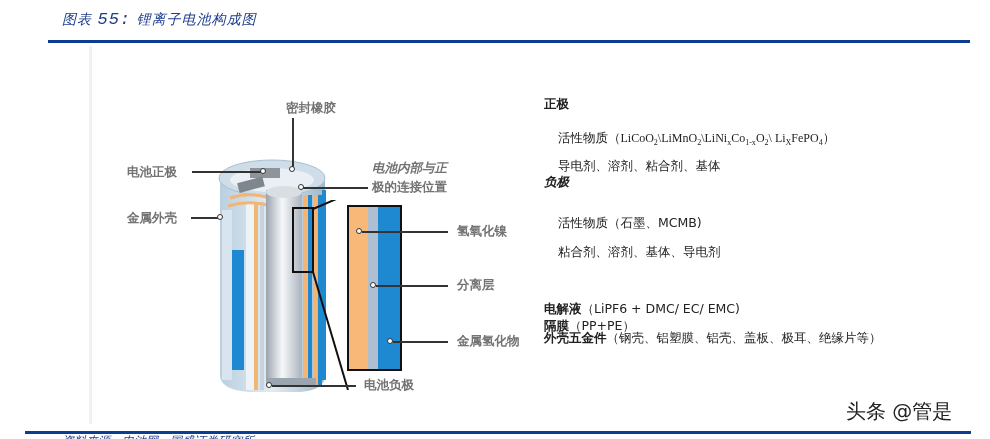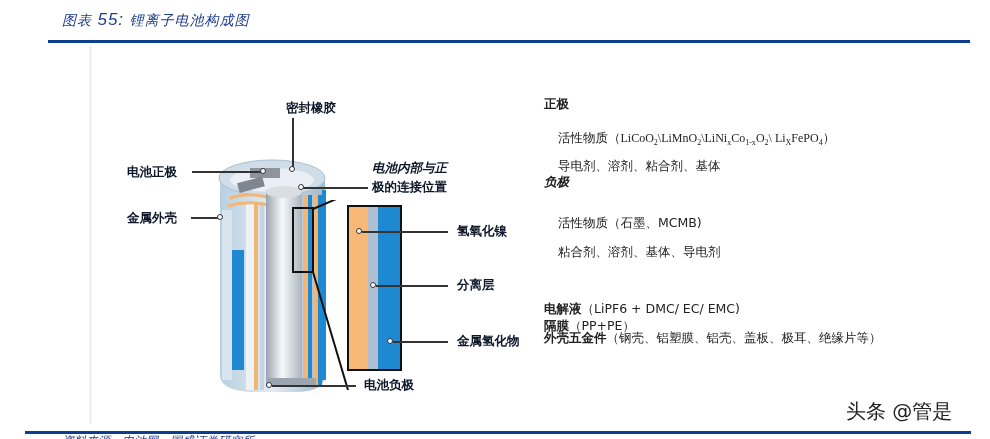--- a/index.html
+++ b/index.html
@@ -1,24 +1,24 @@
 <!DOCTYPE html>
 <html><head>
 <meta charset="utf-8">
 <style>
   html,body{margin:0;padding:0;background:#fff;}
   body{width:990px;height:439px;position:relative;overflow:hidden;font-family:"DejaVu Sans","Liberation Sans",sans-serif;}
   .fig-title{position:absolute;left:62px;top:10px;font-size:14px;color:#1f3d8c;font-style:italic;letter-spacing:1px;font-family:"DejaVu Serif","Liberation Serif",serif;}
-  .fig-title .num{font-size:17px;font-family:Liberation Sans, sans-serif;}
+  .fig-title .num{font-size:17px;font-family:Liberation Mono, monospace;}
   .top-rule{position:absolute;left:48px;top:40px;width:922px;height:3px;background:#0b3d91;}
   .left-rule{position:absolute;left:89px;top:46px;width:3px;height:378px;background:#f1f1f1;}
   .bottom-rule{position:absolute;left:25px;top:431px;width:946px;height:3px;background:#0b3d91;}
   .source{position:absolute;left:62px;top:433px;font-size:12px;color:#1f3d8c;font-style:italic;white-space:nowrap;}
   .watermark{position:absolute;left:846px;top:398px;font-size:20px;color:#222;white-space:nowrap;text-shadow:1px 1px 0 #fff,-1px -1px 0 #fff;}
-  .lbl{position:absolute;font-size:12.5px;font-weight:bold;color:#0f172a;white-space:nowrap;}
+  .lbl{position:absolute;font-size:12.5px;font-weight:bold;color:#737373;white-space:nowrap;}
   .line{position:absolute;background:#333;}
   .dot{position:absolute;width:6px;height:6px;border:1.5px solid #333;border-radius:50%;background:#fff;box-sizing:border-box;}
   .legend{position:absolute;left:544px;top:96px;}
   .legend .row{position:absolute;white-space:nowrap;font-size:12.5px;color:#222;text-align:center;}
   .legend .head{font-weight:bold;}
   .legend .sub{left:14px;}
   sub{font-size:8px;}
 </style>
 </head>
 <body>

